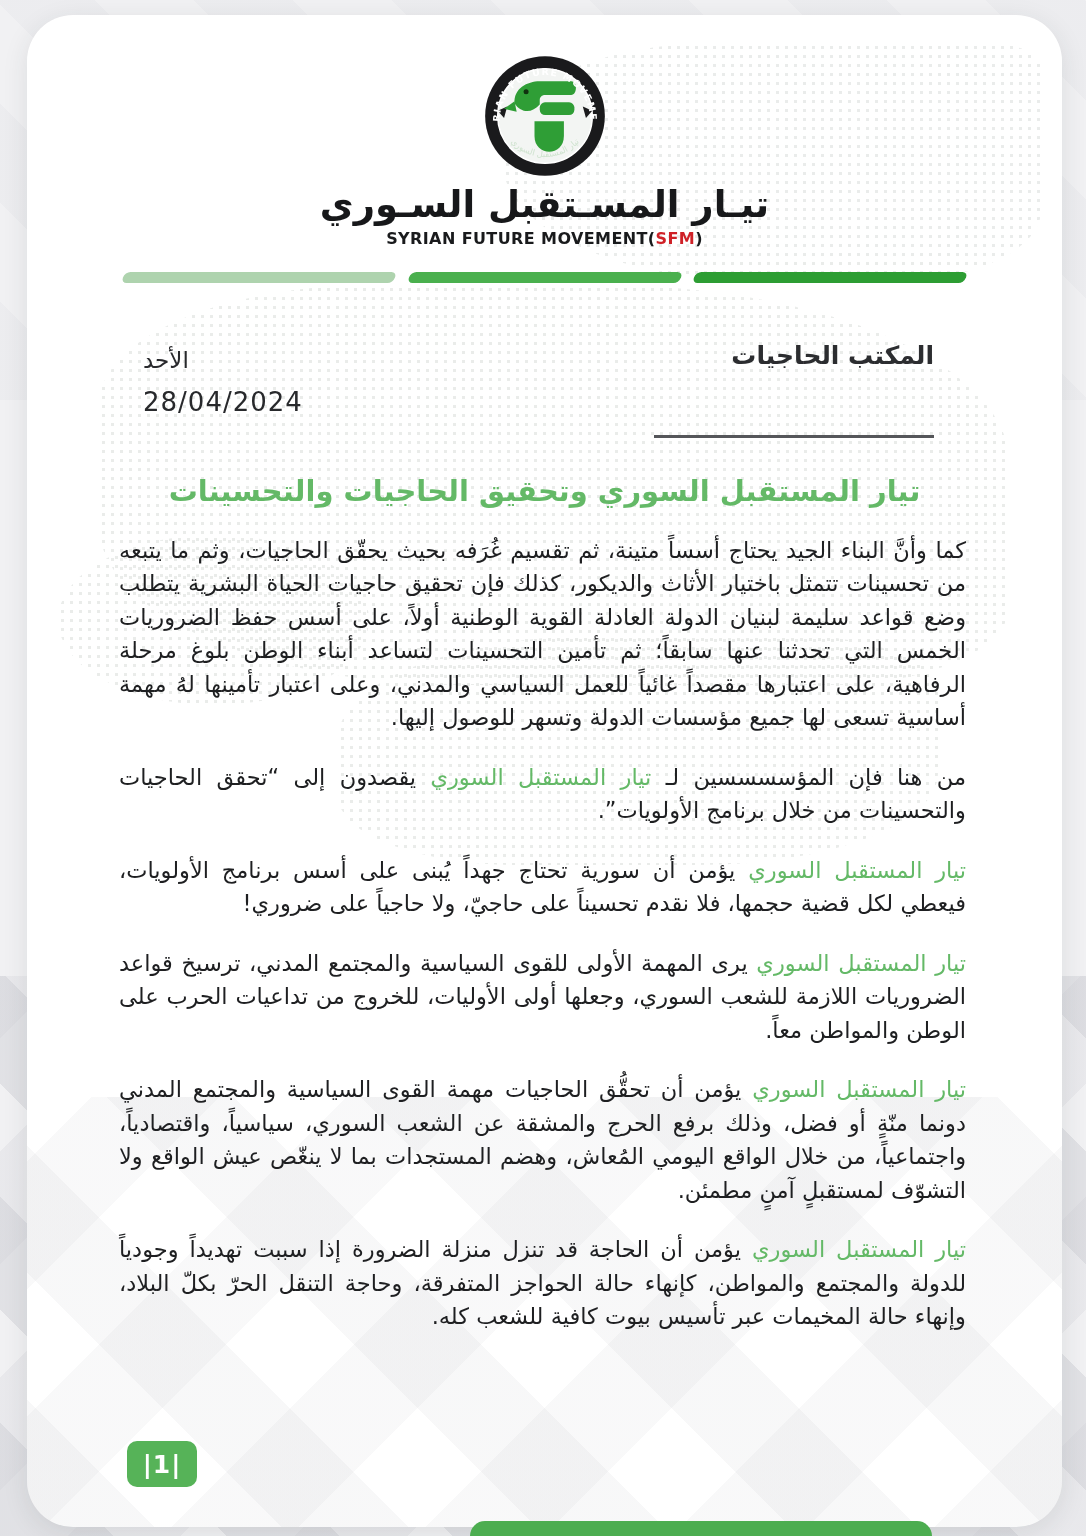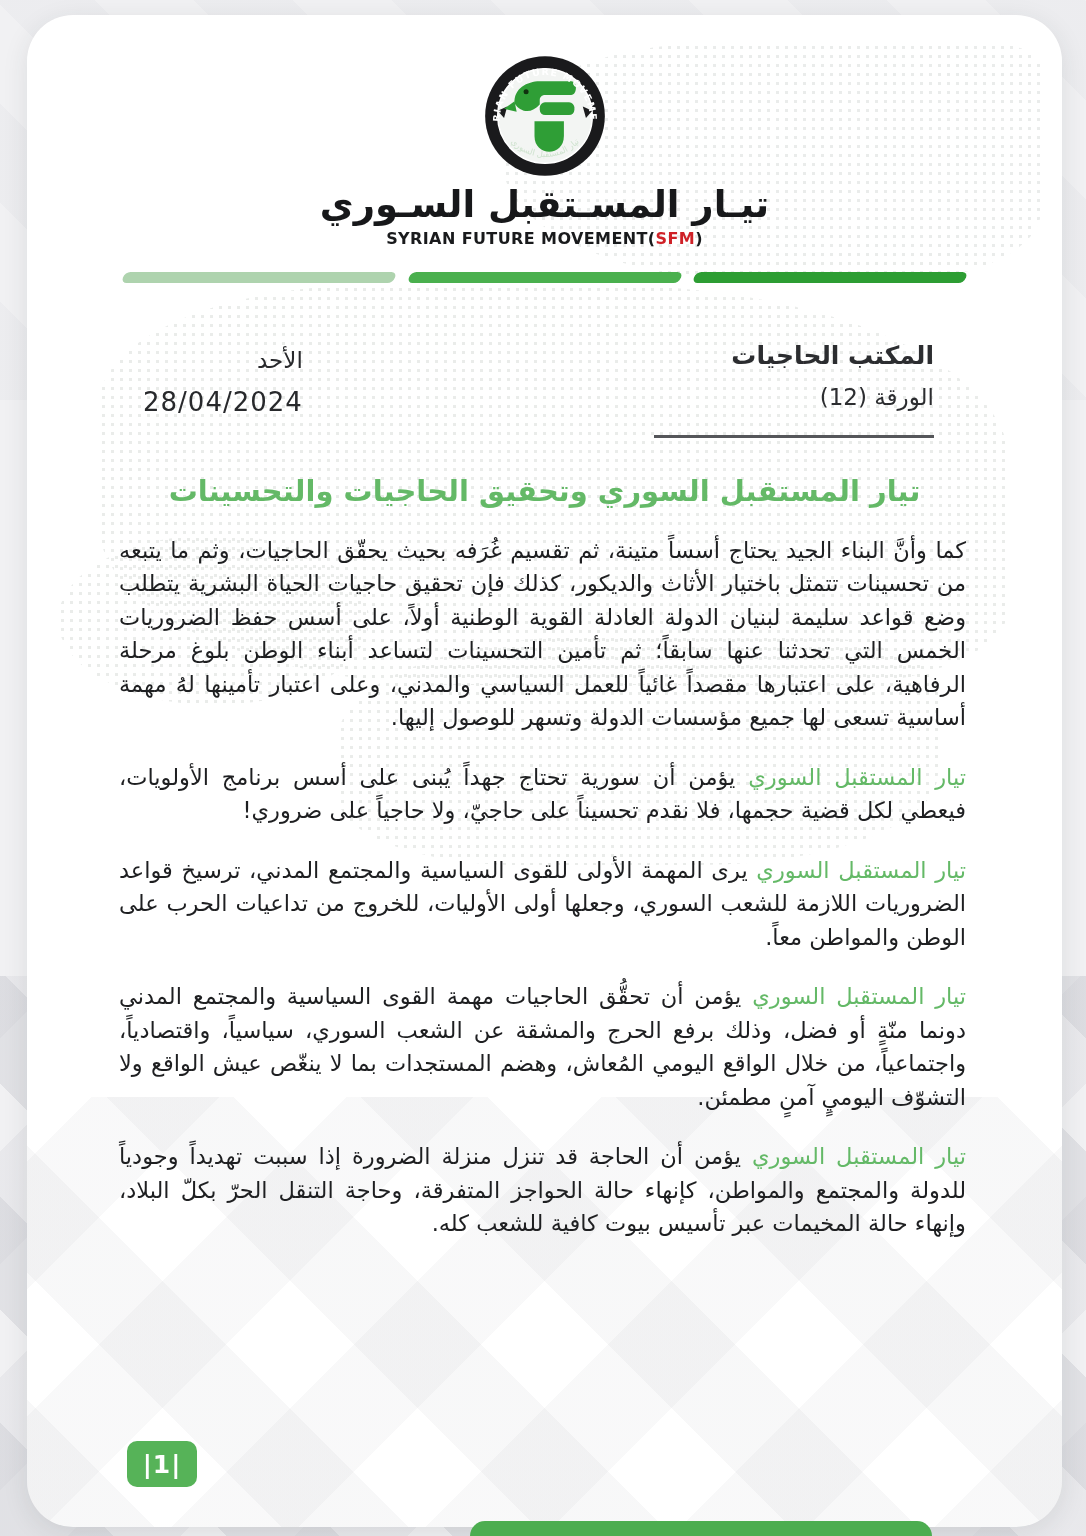--- a/index.html
+++ b/index.html
@@ -60,21 +60,21 @@
   .bar.mid   { background:#4ab04e; }
   .bar.dark  { background:#2d9d33; }
 
   
   .meta-row { direction:rtl; display:flex; justify-content:space-between;
     padding:58px 128px 0 116px; }
   .meta-right { text-align:right; color:#2c2d30; }
   .meta-right .l1 { font-size:25px; font-weight:600; }
   .meta-right .l2 { font-size:23px; margin-top:14px; }
   .meta-right .l3 { font-size:23px; margin-top:14px; }
-  .meta-left { text-align:right; color:#28292c; padding-top:6px; }
+  .meta-left { text-align:left; color:#28292c; padding-top:6px; }
   .meta-left .day  { font-size:23px; }
   .meta-left .date { font-size:26px; margin-top:14px; letter-spacing:1px; }
   .divider-row { direction:rtl; padding:18px 128px 0 0; }
   .divider { width:280px; height:2.5px; background:#55565a; }
 
   
   .doc-title { direction:rtl; text-align:center; color:#64b967; font-size:29px;
     font-weight:bold; margin-top:36px; padding:0 96px; }
   .doc-body { direction:rtl; padding:26px 96px 0 92px; }
   .para { font-size:22.5px; line-height:33.5px; color:#1e1f21; text-align:justify;
@@ -139,38 +139,38 @@
 
     <div class="bars">
       <div class="bar light"></div>
       <div class="bar mid"></div>
       <div class="bar dark"></div>
     </div>
 
     <div class="meta-row">
       <div class="meta-right">
         <div class="l1">المكتب الحاجيات</div>
-        <div class="l3">الورقة (12)</div>
       </div>
       <div class="meta-left">
         <div class="day">الأحد</div>
         <div class="date">28/04/2024</div>
       </div>
     </div>
     <div class="divider-row">
       <div class="divider"></div>
     </div>
 
     <div class="doc-title">تيار المستقبل السوري وتحقيق الحاجيات والتحسينات</div>
 
     <div class="doc-body">
         <p class="para"><span>كما وأنَّ البناء الجيد يحتاج أسساً متينة، ثم تقسيم غُرَفه بحيث يحقّق الحاجيات، وثم ما يتبعه من تحسينات تتمثل باختيار الأثاث والديكور، كذلك فإن تحقيق حاجيات الحياة البشرية يتطلب وضع قواعد سليمة لبنيان الدولة العادلة القوية الوطنية أولاً، على أسس حفظ الضروريات الخمس التي تحدثنا عنها سابقاً؛ ثم تأمين التحسينات لتساعد أبناء الوطن بلوغ مرحلة الرفاهية، على اعتبارها مقصداً غائياً للعمل السياسي والمدني، وعلى اعتبار تأمينها لهُ مهمة أساسية تسعى لها جميع مؤسسات الدولة وتسهر للوصول إليها.</span></p>
+        <p class="para"><span>من هنا فإن المؤسسسسين لـ </span><span class="green">تيار المستقبل السوري</span><span> يقصدون إلى “تحقق الحاجيات والتحسينات من خلال برنامج الأولويات”.</span></p>
         <p class="para"><span class="green">تيار المستقبل السوري</span><span> يؤمن أن سورية تحتاج جهداً يُبنى على أسس برنامج الأولويات، فيعطي لكل قضية حجمها، فلا نقدم تحسيناً على حاجيّ، ولا حاجياً على ضروري!</span></p>
         <p class="para"><span class="green">تيار المستقبل السوري</span><span> يرى المهمة الأولى للقوى السياسية والمجتمع المدني، ترسيخ قواعد الضروريات اللازمة للشعب السوري، وجعلها أولى الأوليات، للخروج من تداعيات الحرب على الوطن والمواطن معاً.</span></p>
-        <p class="para"><span class="green">تيار المستقبل السوري</span><span> يؤمن أن تحقُّق الحاجيات مهمة القوى السياسية والمجتمع المدني دونما منّةٍ أو فضل، وذلك برفع الحرج والمشقة عن الشعب السوري، سياسياً، واقتصادياً، واجتماعياً، من خلال الواقع اليومي المُعاش، وهضم المستجدات بما لا ينغّص عيش الواقع ولا التشوّف اليوميٍ آمنٍ مطمئن.</span></p>
+        <p class="para"><span class="green">تيار المستقبل السوري</span><span> يؤمن أن تحقُّق الحاجيات مهمة القوى السياسية والمجتمع المدني دونما منّةٍ أو فضل، وذلك برفع الحرج والمشقة عن الشعب السوري، سياسياً، واقتصادياً، واجتماعياً، من خلال الواقع اليومي المُعاش، وهضم المستجدات بما لا ينغّص عيش الواقع ولا التشوّف لمستقبلٍ آمنٍ مطمئن.</span></p>
         <p class="para"><span class="green">تيار المستقبل السوري</span><span> يؤمن أن الحاجة قد تنزل منزلة الضرورة إذا سببت تهديداً وجودياً للدولة والمجتمع والمواطن، كإنهاء حالة الحواجز المتفرقة، وحاجة التنقل الحرّ بكلّ البلاد، وإنهاء حالة المخيمات عبر تأسيس بيوت كافية للشعب كله.</span></p>
       </div>
 
   </div>
 
   <div class="page-badge">|1|</div>
 </div>
 
 <div class="bottom-bar"></div>
 

